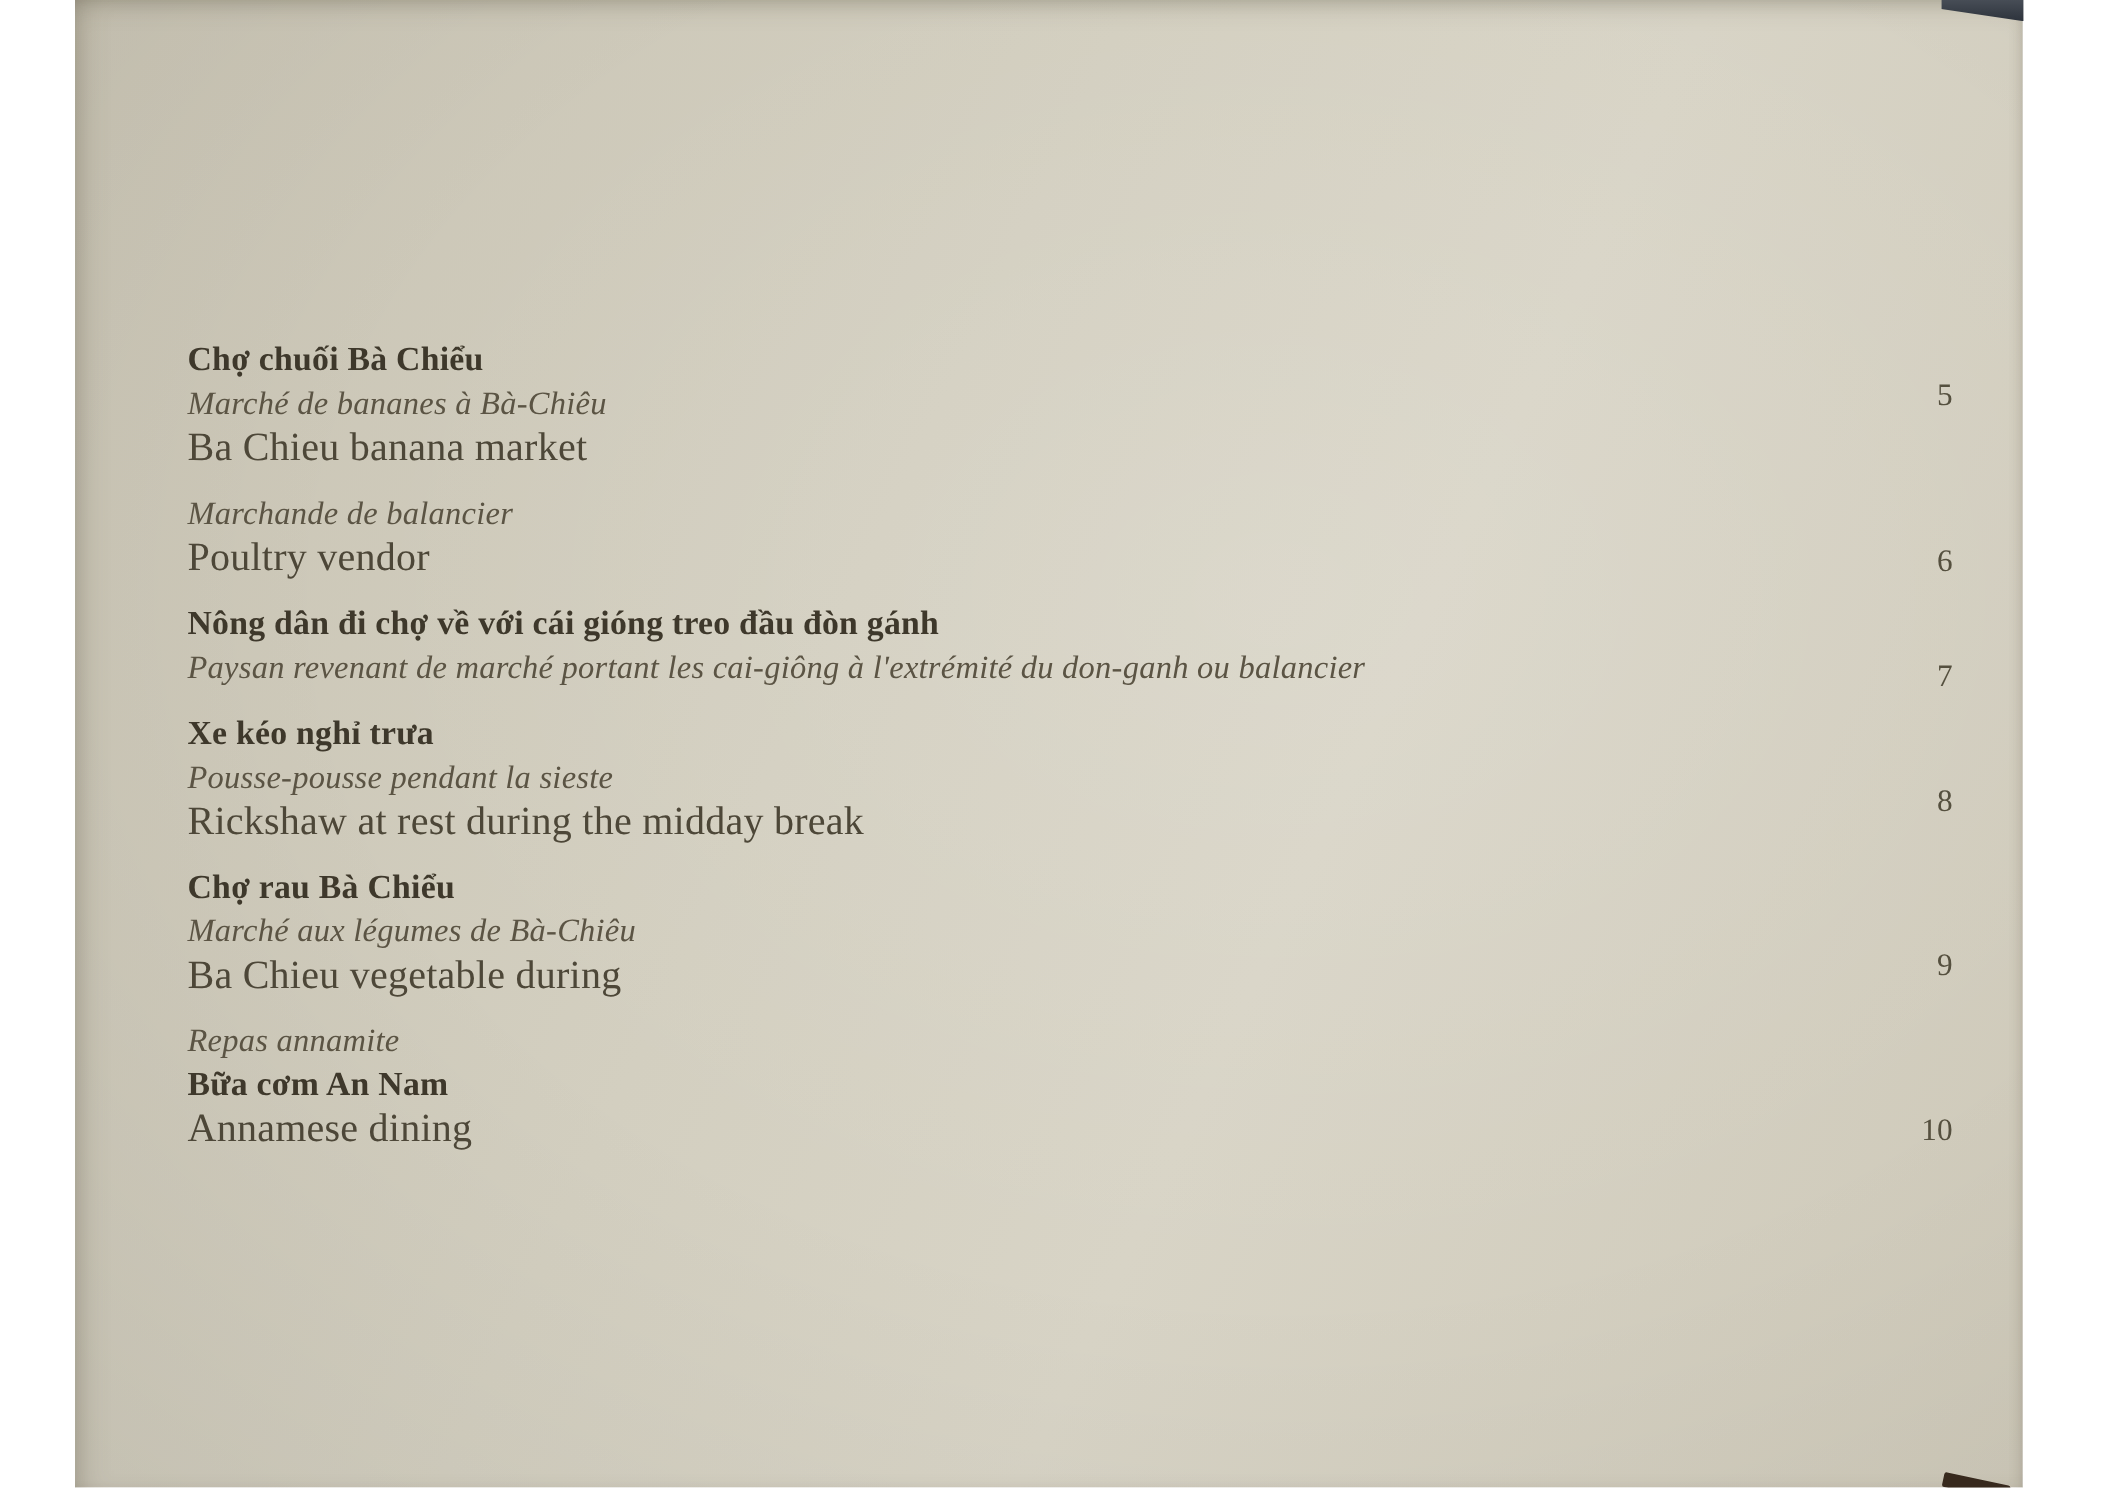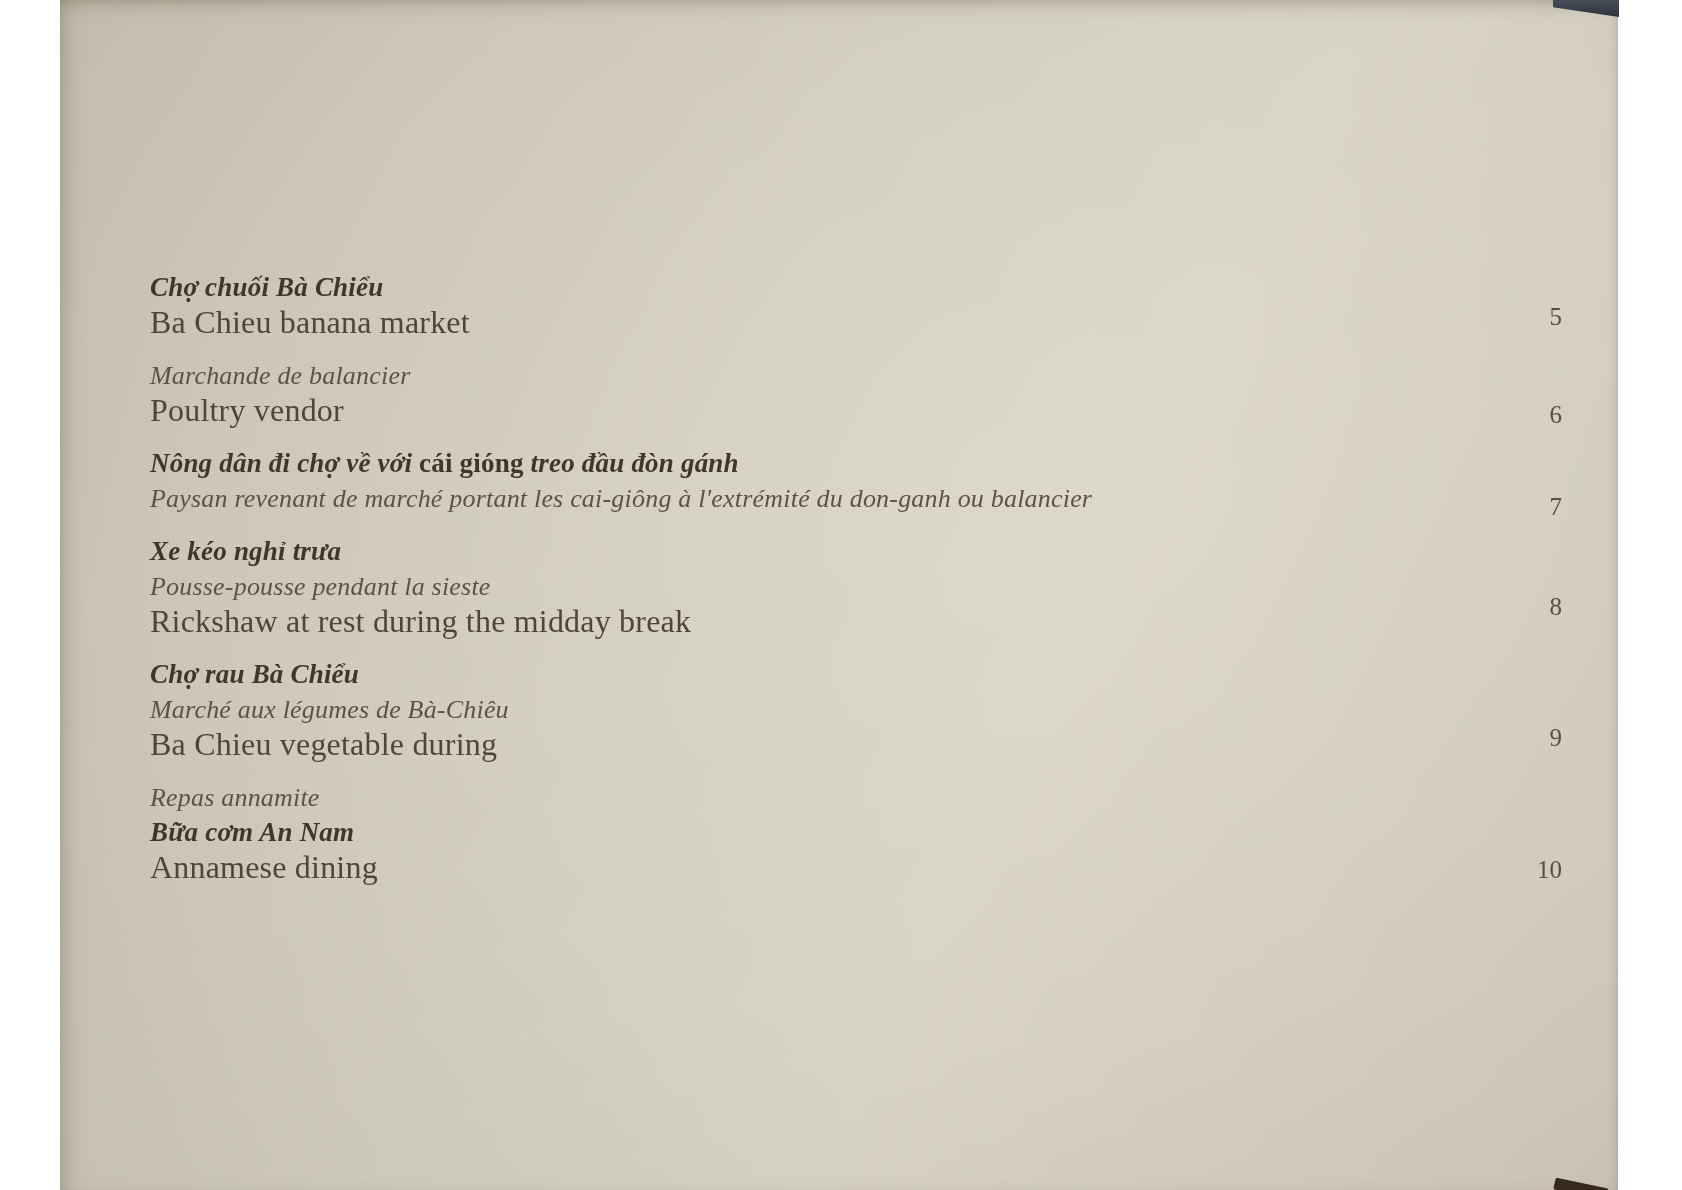--- a/index.html
+++ b/index.html
@@ -40,21 +40,21 @@
     position:relative;
     margin-bottom:18px;
   }
   .line{
     display:block;
     line-height:35px;height:35px;
     white-space:nowrap;
     letter-spacing:0.2px;
   }
   .vi{font-size:27px;font-weight:700;color:#3e382b;}
-  .vi .vi-it{font-style:italic;}
+  .vi .vi-it{}
   .vi .vi-up{font-style:normal;}
   .fr{font-size:26px;font-style:italic;color:#5b5444;}
   .en{font-size:32px;color:#4d4738;}
   .pnum{
     position:absolute;right:0;
     font-size:25px;color:#55503f;line-height:26px;
   }
   .entry:nth-child(1) .pnum{top:34px;}
   .entry:nth-child(2) .pnum{top:44px;}
   .entry:nth-child(3) .pnum{top:48px;}
@@ -65,20 +65,21 @@
 </head>
 <body>
 
 <div class="scan">
   <div class="page">
     <div class="corner-tr"></div>
     <div class="corner-br"></div>
     <div class="toc">
   <div class="entry">
     <span class="line vi"><span class="vi-it">Chợ chuối Bà Chiểu</span></span>
+    <span class="line fr">Marché de bananes à Bà-Chiêu</span>
     <span class="line en">Ba Chieu banana market</span>
     <span class="pnum">5</span>
   </div>
 
   <div class="entry">
     <span class="line fr">Marchande de balancier</span>
     <span class="line en">Poultry vendor</span>
     <span class="pnum">6</span>
   </div>
 

